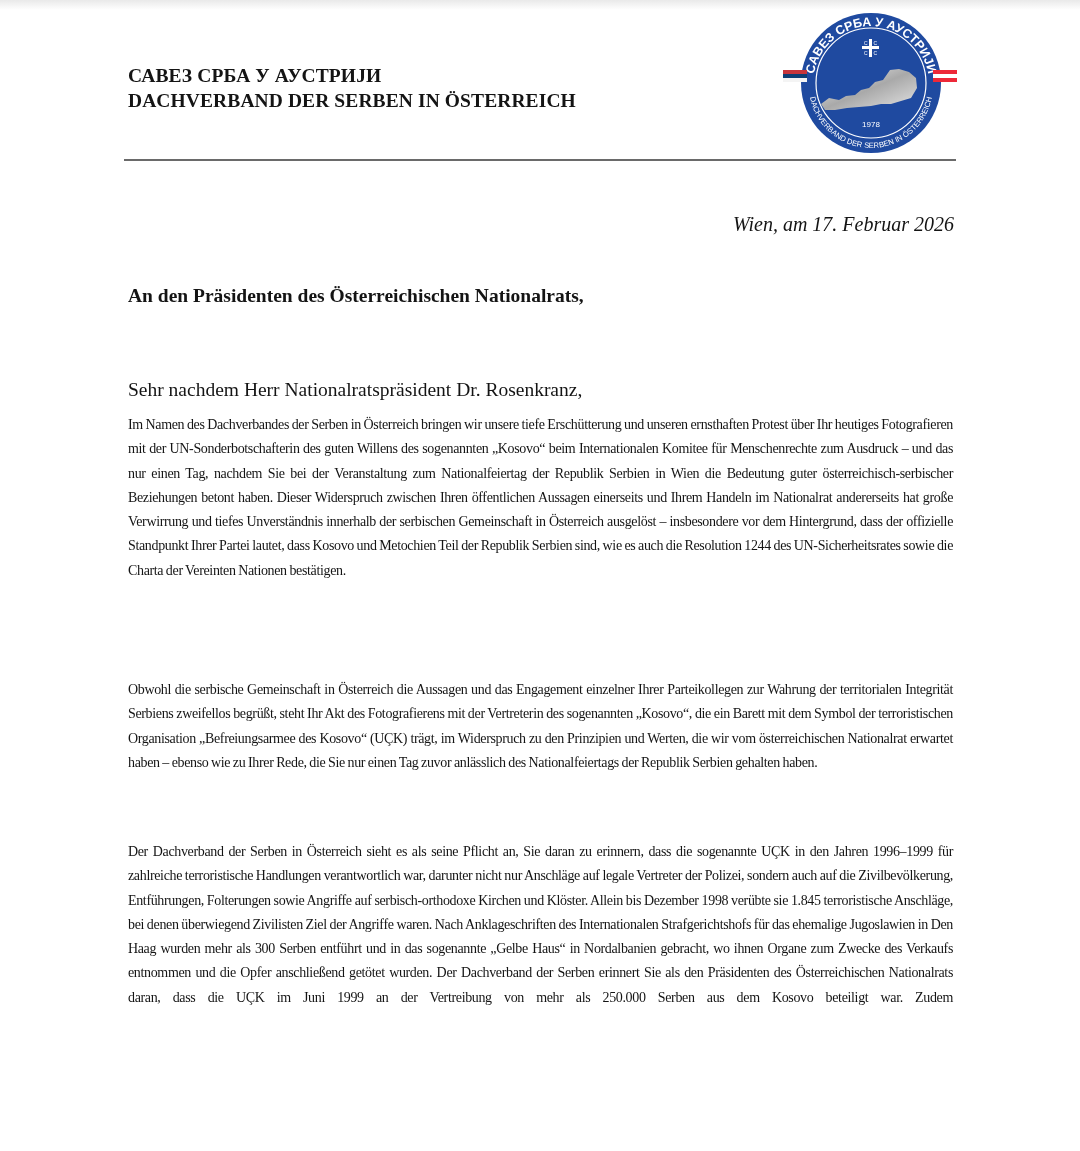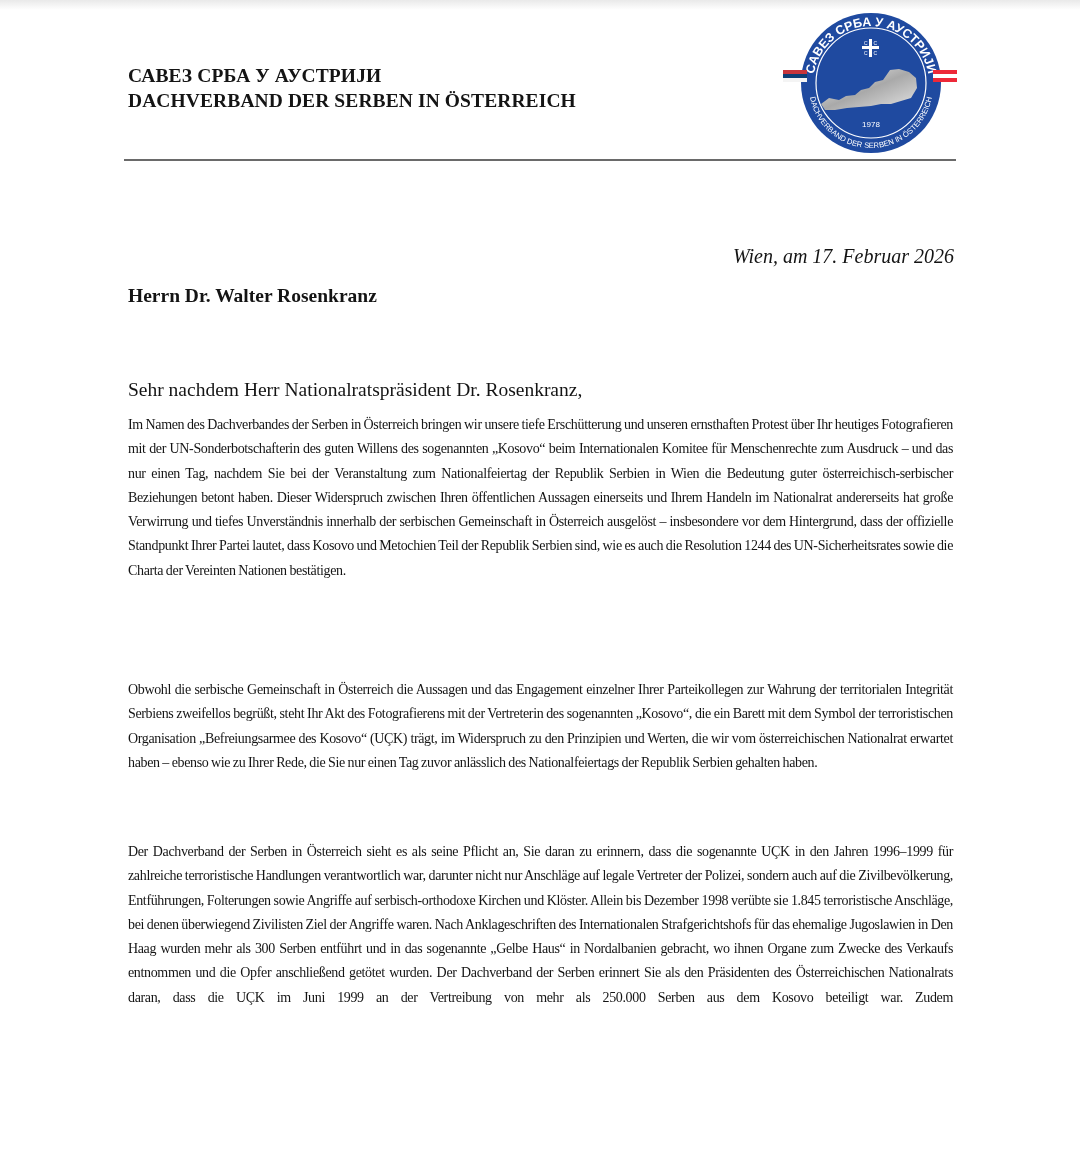--- a/index.html
+++ b/index.html
@@ -16,21 +16,21 @@
     font-weight: bold; font-size: 19.5px; line-height: 25px; letter-spacing: 0.1px;
   }
   .org-name div { white-space: nowrap; }
   .logo { position: absolute; left: 783px; top: 12px; width: 176px; height: 143px; }
   .divider {
     position: absolute; left: 124px; top: 159px; width: 832px; height: 2px;
     background: #6a6a6a;
   }
   .date {
     position: absolute; right: 126px; top: 213px;
-    font-style: italic; font-size: 20px; white-space: nowrap; margin-top: 32px;
+    font-style: italic; font-size: 20px; white-space: nowrap;
   }
   .recipient {
     position: absolute; left: 128px; top: 284px;
     font-weight: bold; font-size: 19.5px; line-height: 24px;
   }
   .recipient div { white-space: nowrap; }
   .salutation {
     position: absolute; left: 128px; top: 379px; font-size: 19.5px; white-space: nowrap;
   }
   .body-text {
@@ -92,20 +92,20 @@
     <rect x="150" y="62" width="24" height="4" fill="#ffffff"></rect>
     <rect x="150" y="66" width="24" height="4" fill="#ed2939"></rect>
   </svg>
 </div>
 
 <div class="divider"></div>
 
 <div class="date">Wien, am 17. Februar 2026</div>
 
 <div class="recipient">
-  <div>Herrn Dr. Walter Rosenkranz</div>
+  <div>An den Präsidenten des Österreichischen Nationalrats,</div>
 </div>
 
 <div class="salutation">Sehr nachdem Herr Nationalratspräsident Dr. Rosenkranz,</div>
 
 <p class="body-text p1" style="margin:0">Im Namen des Dachverbandes der Serben in Österreich bringen wir unsere tiefe Erschütterung und unseren ernsthaften Protest über Ihr heutiges Fotografieren mit der UN-Sonderbotschafterin des guten Willens des sogenannten „Kosovo“ beim Internationalen Komitee für Menschenrechte zum Ausdruck – und das nur einen Tag, nachdem Sie bei der Veranstaltung zum Nationalfeiertag der Republik Serbien in Wien die Bedeutung guter österreichisch-serbischer Beziehungen betont haben. Dieser Widerspruch zwischen Ihren öffentlichen Aussagen einerseits und Ihrem Handeln im Nationalrat andererseits hat große Verwirrung und tiefes Unverständnis innerhalb der serbischen Gemeinschaft in Österreich ausgelöst – insbesondere vor dem Hintergrund, dass der offizielle Standpunkt Ihrer Partei lautet, dass Kosovo und Metochien Teil der Republik Serbien sind, wie es auch die Resolution 1244 des UN-Sicherheitsrates sowie die Charta der Vereinten Nationen bestätigen.</p>
 <p class="body-text p2" style="margin:0">Obwohl die serbische Gemeinschaft in Österreich die Aussagen und das Engagement einzelner Ihrer Parteikollegen zur Wahrung der territorialen Integrität Serbiens zweifellos begrüßt, steht Ihr Akt des Fotografierens mit der Vertreterin des sogenannten „Kosovo“, die ein Barett mit dem Symbol der terroristischen Organisation „Befreiungsarmee des Kosovo“ (UÇK) trägt, im Widerspruch zu den Prinzipien und Werten, die wir vom österreichischen Nationalrat erwartet haben – ebenso wie zu Ihrer Rede, die Sie nur einen Tag zuvor anlässlich des Nationalfeiertags der Republik Serbien gehalten haben.</p>
 <p class="body-text p3" style="margin:0">Der Dachverband der Serben in Österreich sieht es als seine Pflicht an, Sie daran zu erinnern, dass die sogenannte UÇK in den Jahren 1996–1999 für zahlreiche terroristische Handlungen verantwortlich war, darunter nicht nur Anschläge auf legale Vertreter der Polizei, sondern auch auf die Zivilbevölkerung, Entführungen, Folterungen sowie Angriffe auf serbisch-orthodoxe Kirchen und Klöster. Allein bis Dezember 1998 verübte sie 1.845 terroristische Anschläge, bei denen überwiegend Zivilisten Ziel der Angriffe waren. Nach Anklageschriften des Internationalen Strafgerichtshofs für das ehemalige Jugoslawien in Den Haag wurden mehr als 300 Serben entführt und in das sogenannte „Gelbe Haus“ in Nordalbanien gebracht, wo ihnen Organe zum Zwecke des Verkaufs entnommen und die Opfer anschließend getötet wurden. Der Dachverband der Serben erinnert Sie als den Präsidenten des Österreichischen Nationalrats daran, dass die UÇK im Juni 1999 an der Vertreibung von mehr als 250.000 Serben aus dem Kosovo beteiligt war. Zudem</p>
 
 </body></html>

